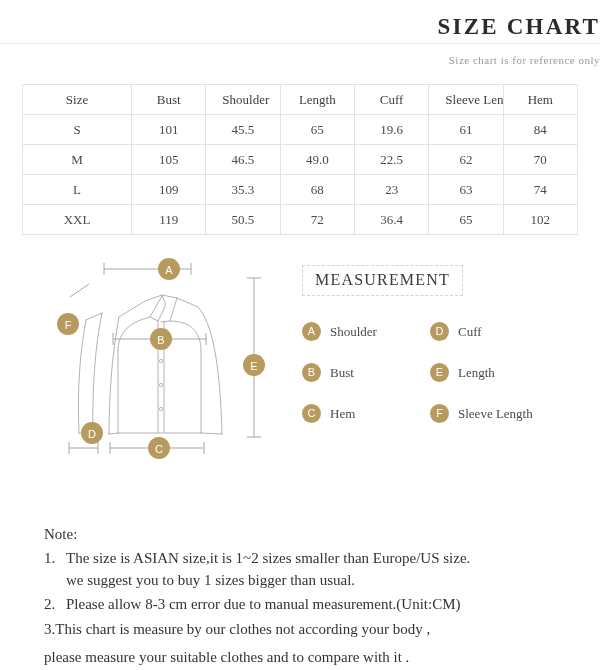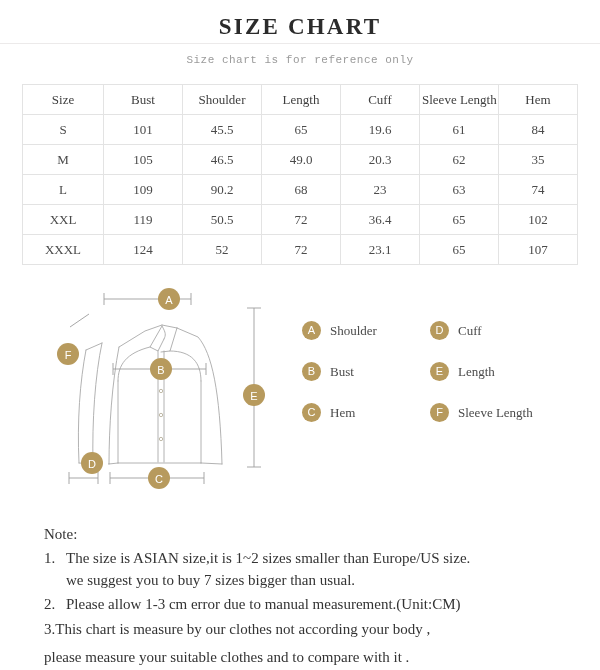--- a/index.html
+++ b/index.html
@@ -13,21 +13,21 @@
     font-family: "Liberation Serif", serif;
     color: #444444;
     overflow: hidden;
     position: relative;
   }
 
   
   .header {
     position: relative;
     padding-top: 12px;
-    text-align: center;
+    text-align: right;
   }
   .title {
     font-family: "Liberation Serif", serif;
     font-size: 23px;
     font-weight: 700;
     letter-spacing: 2.2px;
     color: #2b2b2b;
     line-height: 30px;
   }
   .title-rule {
@@ -36,21 +36,21 @@
     right: 0;
     top: 43px;
     height: 1px;
     background: #eceaea;
   }
   .subtitle {
     margin-top: 12px;
     font-size: 11px;
     letter-spacing: 0.5px;
     color: #9a9a9a;
-    font-family: Liberation Mono, monospace;
+    font-family: Liberation Serif, serif;
   }
 
   
   .table-wrap {
     margin: 18px 22px 0 22px;
   }
   table.size-table {
     width: 556px;
     border-collapse: collapse;
     table-layout: fixed;
@@ -58,21 +58,21 @@
   table.size-table th,
   table.size-table td {
     border: 1px solid #e3e3e3;
     height: 29px;
     text-align: center;
     vertical-align: middle;
     font-family: "Liberation Serif", serif;
     font-size: 13px;
     font-weight: 400;
     color: #4a4a4a;
-    padding: 0 2px;
+    padding: 0 16px;
     white-space: nowrap;
     overflow: hidden;
     margin-left: 12px;
   }
   table.size-table th {
     color: #3e3e3e;
   }
   table.size-table tr td:first-child,
   table.size-table tr th:first-child {
     width: 76px;
@@ -198,51 +198,42 @@
         <td>65</td>
         <td>19.6</td>
         <td>61</td>
         <td>84</td>
       </tr>
       <tr>
         <td>M</td>
         <td>105</td>
         <td>46.5</td>
         <td>49.0</td>
-        <td>20.3</td>
+        <td>22.5</td>
         <td>62</td>
-        <td>35</td>
+        <td>70</td>
       </tr>
       <tr>
         <td>L</td>
         <td>109</td>
-        <td>90.2</td>
+        <td>35.3</td>
         <td>68</td>
         <td>23</td>
         <td>63</td>
         <td>74</td>
       </tr>
       <tr>
         <td>XXL</td>
         <td>119</td>
         <td>50.5</td>
         <td>72</td>
         <td>36.4</td>
         <td>65</td>
         <td>102</td>
       </tr>
-      <tr>
-        <td>XXXL</td>
-        <td>124</td>
-        <td>52</td>
-        <td>72</td>
-        <td>23.1</td>
-        <td>65</td>
-        <td>107</td>
-      </tr>
     </tbody>
   </table>
 </div>
 
 <div class="mid">
 
   <div class="diagram">
     <svg width="252" height="212" viewBox="0 0 252 212">
       <g fill="none" stroke="#a9a9a9" stroke-width="0.9" stroke-linejoin="round" stroke-linecap="round">
 
@@ -330,20 +321,21 @@
         <text x="208" y="118.5" text-anchor="middle" font-family="Liberation Sans, sans-serif" font-size="11" fill="#ffffff">E</text>
       </g>
       <g>
         <circle cx="22" cy="73" r="11" fill="#b79a5d"></circle>
         <text x="22" y="77.5" text-anchor="middle" font-family="Liberation Sans, sans-serif" font-size="11" fill="#ffffff">F</text>
       </g>
     </svg>
   </div>
 
   <div class="legend">
+    <div class="legend-title-box">MEASUREMENT</div>
     <div class="legend-grid">
 
       <div class="legend-item">
         <span class="badge">A</span>
         <span class="legend-label">Shoulder</span>
       </div>
       <div class="legend-item">
         <span class="badge">D</span>
         <span class="legend-label">Cuff</span>
       </div>
@@ -370,22 +362,22 @@
   </div>
 </div>
 
 <div class="notes">
   <div class="note-head">Note:</div>
 
   <div class="note-row">
     <span class="note-num">1.</span>
     <span class="note-text">The size is ASIAN size,it is 1~2 sizes smaller than Europe/US size.</span>
   </div>
-  <div class="note-cont">we suggest you to buy 7 sizes bigger than usual.</div>
+  <div class="note-cont">we suggest you to buy 1 sizes bigger than usual.</div>
 
   <div class="note-row">
     <span class="note-num">2.</span>
-    <span class="note-text">Please allow 1-3 cm error due to manual measurement.(Unit:CM)</span>
+    <span class="note-text">Please allow 8-3 cm error due to manual measurement.(Unit:CM)</span>
   </div>
 
   <div class="note-plain">3.This chart is measure by our clothes not according your body ,</div>
   <div class="note-plain">please measure your suitable clothes and to compare with it .</div>
 </div>
 
 </body></html>

